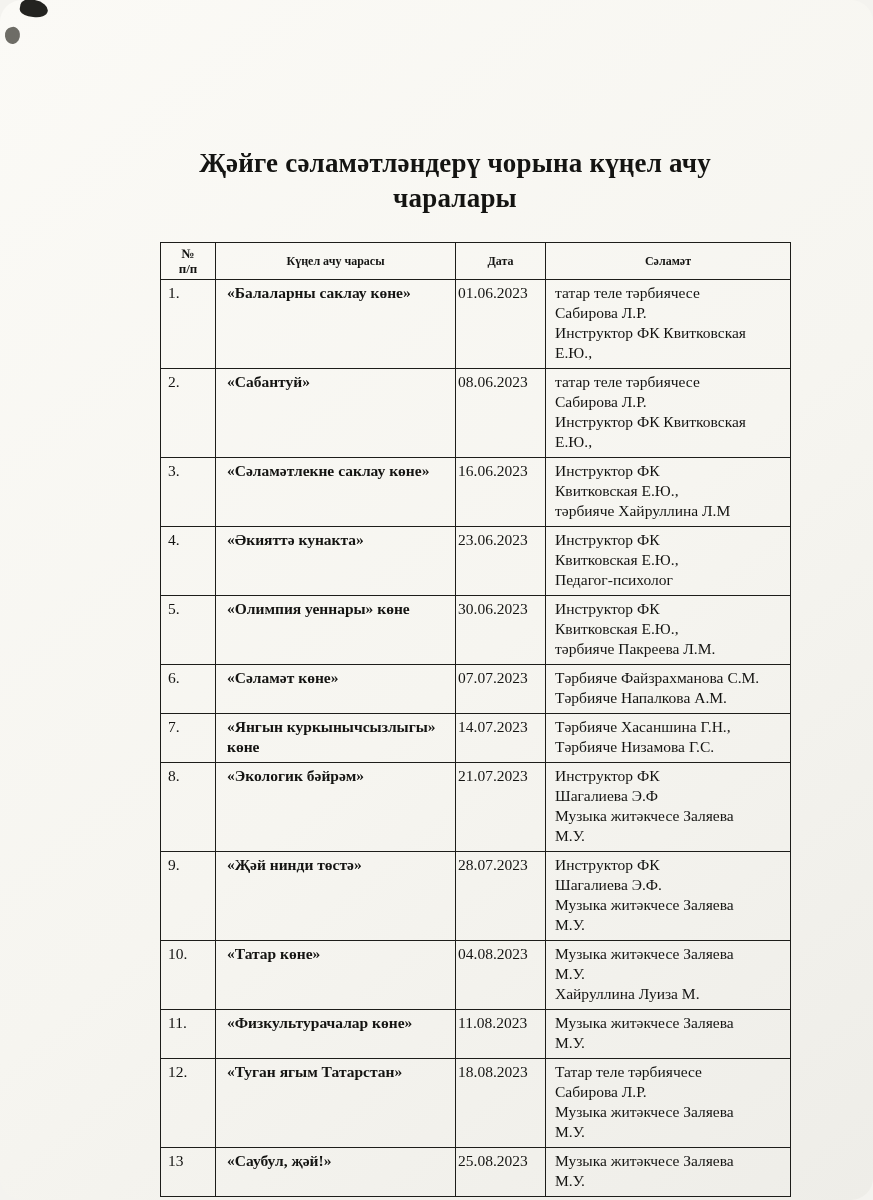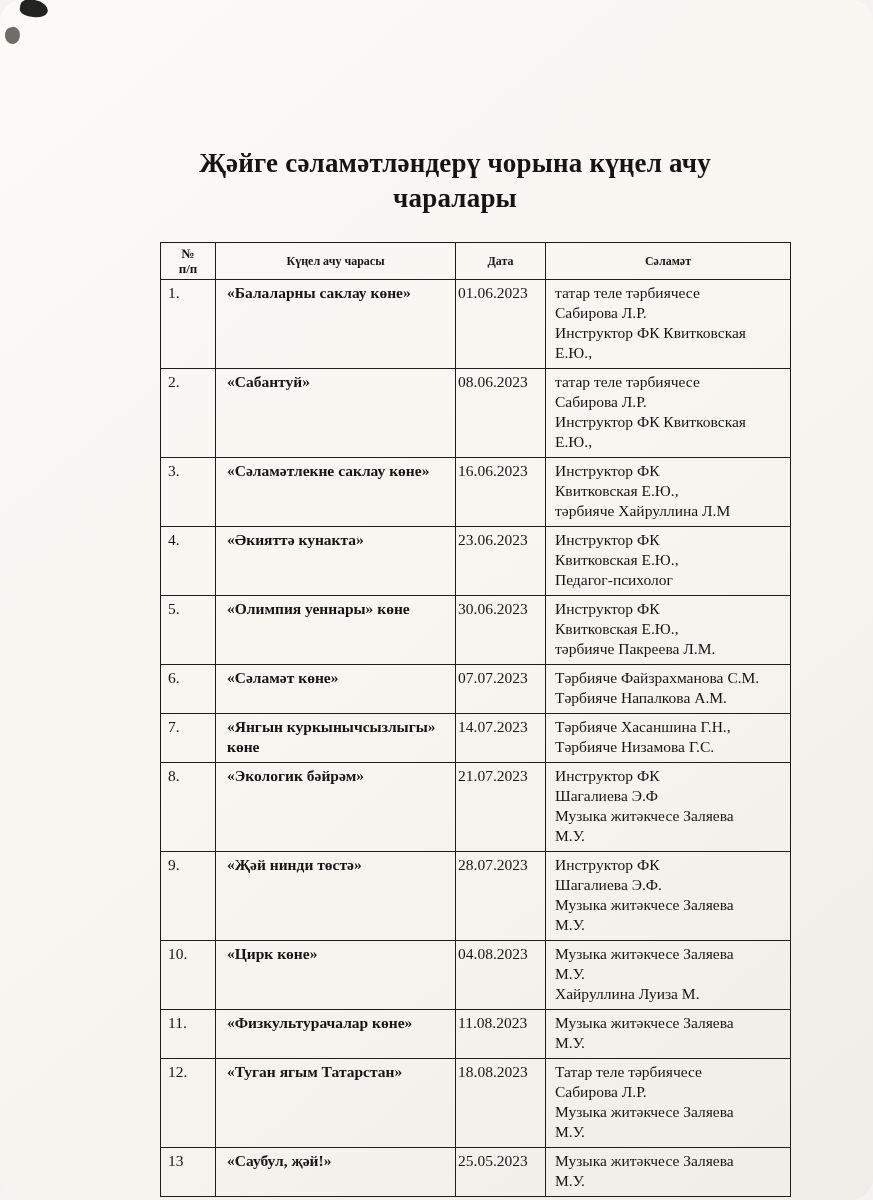--- a/index.html
+++ b/index.html
@@ -192,21 +192,21 @@
       <td class="cell-num">9.</td>
       <td class="cell-activity">«Җәй нинди төстә»</td>
       <td class="cell-date">28.07.2023</td>
       <td class="cell-resp">Инструктор ФК
 Шагалиева Э.Ф.
 Музыка житәкчесе Заляева
 М.У.</td>
     </tr>
         <tr>
       <td class="cell-num">10.</td>
-      <td class="cell-activity">«Цирк көне»</td>
+      <td class="cell-activity">«Татар көне»</td>
       <td class="cell-date">04.08.2023</td>
       <td class="cell-resp">Музыка житәкчесе Заляева
 М.У.
 Хайруллина Луиза М.</td>
     </tr>
         <tr>
       <td class="cell-num">11.</td>
       <td class="cell-activity">«Физкультурачалар көне»</td>
       <td class="cell-date">11.08.2023</td>
       <td class="cell-resp">Музыка житәкчесе Заляева
@@ -217,20 +217,20 @@
       <td class="cell-activity">«Туган ягым Татарстан»</td>
       <td class="cell-date">18.08.2023</td>
       <td class="cell-resp">Татар теле тәрбиячесе
 Сабирова Л.Р.
 Музыка житәкчесе Заляева
 М.У.</td>
     </tr>
         <tr>
       <td class="cell-num">13</td>
       <td class="cell-activity">«Саубул, җәй!»</td>
-      <td class="cell-date">25.05.2023</td>
+      <td class="cell-date">25.08.2023</td>
       <td class="cell-resp">Музыка житәкчесе Заляева
 М.У.</td>
     </tr>
       </tbody>
   </table>
 
 </div>
 
 </body></html>

